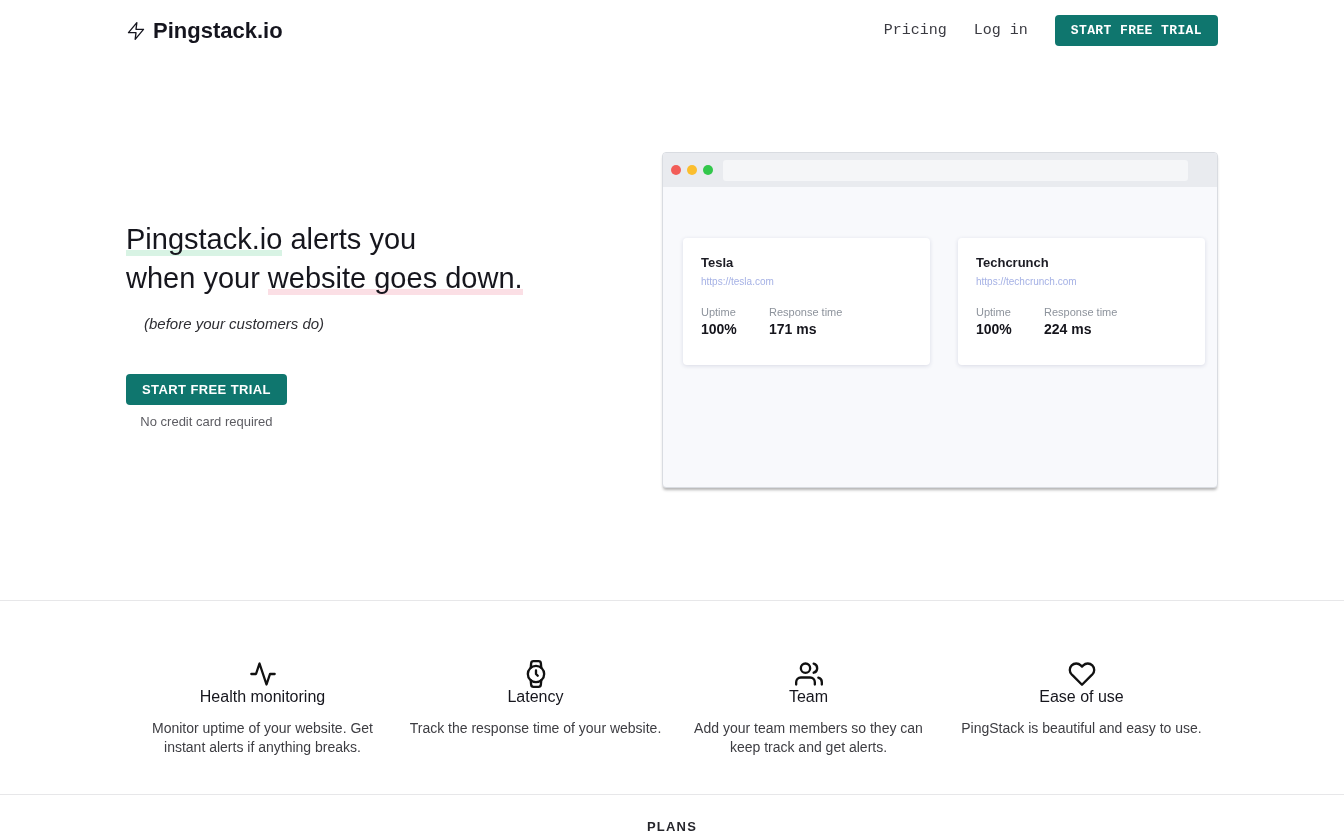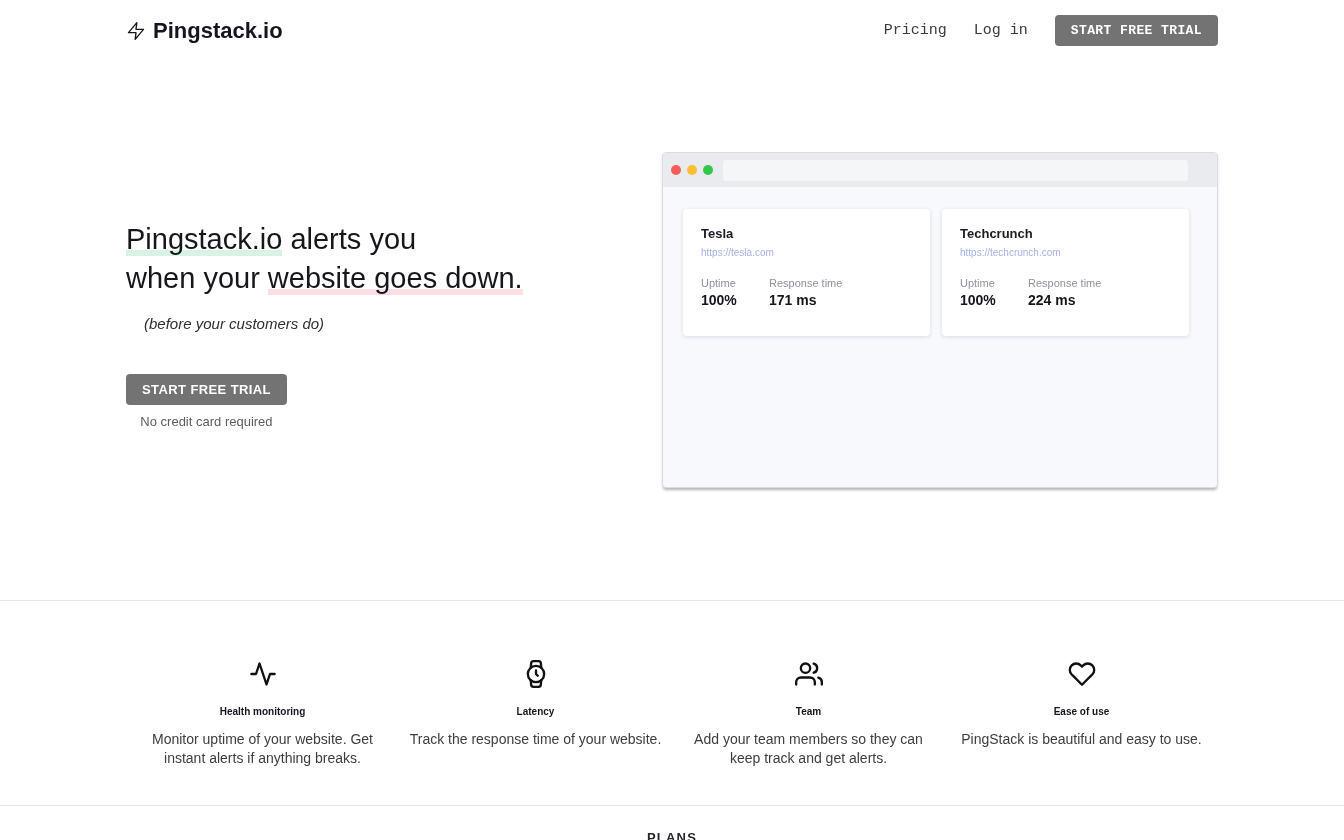--- a/index.html
+++ b/index.html
@@ -6,56 +6,56 @@
   html,body { width:1344px; height:840px; overflow:hidden; background:#fff;
     font-family:"Liberation Sans", sans-serif; color:#16161d; }
   .container { width:1092px; margin:0 auto; }
 
   
   .topbar { display:flex; align-items:center; justify-content:space-between; padding-top:13px; height:48px; }
   .logo { display:flex; align-items:center; gap:7px; font-size:22px; font-weight:600; color:#15151e; }
   .logo svg { display:block; }
   .nav { display:flex; align-items:center; gap:27px;font-family:Liberation Mono, monospace; }
   .nav-link { font-size:15px; color:#3b3b42; text-decoration:none; cursor:pointer; }
-  .btn { background:#737373; color:#fff; font-weight:700; font-size:13px; letter-spacing:.4px;
+  .btn { background:#0f766e; color:#fff; font-weight:700; font-size:13px; letter-spacing:.4px;
     border:none; border-radius:4px; padding:8px 16px; cursor:pointer; font-family:inherit; }
 
   
   .hero { display:flex; justify-content:space-between; align-items:flex-start; }
   .hero-left { padding-top:172px; width:490px; }
   h1 { font-size:29px; line-height:39px; font-weight:500; color:#16161d; }
   .hl-green { background:linear-gradient(var(--g),var(--g)) no-repeat left bottom/100% 6px; padding-bottom:1px; }
   .hl-pink  { background:linear-gradient(var(--p),var(--p)) no-repeat left bottom/100% 6px; padding-bottom:1px; }
   .hero-sub { margin-top:17px; font-style:italic; font-size:15px; color:#2e2e33;margin-left:18px; }
   .cta-block { margin-top:42px; width:max-content; text-align:center; }
   .cta-note { margin-top:9px; font-size:13px; color:#5c5c62; }
 
   
   .browser { width:556px; height:336px; margin-top:104px; border:1px solid #d9dce1; border-radius:4px;
     background:#f8f9fc; box-shadow:0 3px 3px -1px rgba(0,0,0,.3); overflow:hidden; }
   .browser-top { height:34px; background:#e9ebef; display:flex; align-items:center; padding:0 29px 0 8px; }
   .dots { display:flex; gap:6px; }
   .dot { width:10px; height:10px; border-radius:50%; }
   .addr { flex:1; height:21px; background:#f5f6f8; border-radius:3px; margin-left:10px; }
-  .browser-body { padding:22px 0 0 20px; display:flex; gap:12px; }
+  .browser-body { padding:51px 0 0 20px; display:flex; gap:28px; }
   .site-card { width:247px; height:127px; background:#fff; border-radius:4px;
     box-shadow:0 1px 4px rgba(31,37,89,.14); padding:17px 18px; }
   .card-title { font-size:13px; font-weight:700; color:#1c1c24; }
   .card-url { font-size:10px; color:#a5b1e5; margin-top:6px; }
   .card-stats { display:flex; margin-top:19px; }
   .stat-uptime { width:68px; }
   .stat-label { font-size:11px; color:#8d939c; }
   .stat-value { font-size:14px; font-weight:700; color:#15151c; margin-top:3px; }
 
   
   .features { border-top:1px solid #e7e7e9; margin-top:112px; }
   .features-row { display:flex; padding-top:59px; padding-bottom:37px; }
   .feature { width:273px; text-align:center; }
   .f-icon { height:28px; color:#111; }
-  .f-title { margin-top:18px; font-size:10px; font-weight:700; color:#16161d; }
+  .f-title { font-size:16px; font-weight:400; color:#16161d; }
   .f-desc { margin-top:13px; font-size:14px; line-height:19px; color:#3d3d42; padding:0 8px; }
 
   
   .footer { border-top:1px solid #e7e7e9; padding-top:24px; text-align:center; }
   .plans-label { font-size:13px; font-weight:600; letter-spacing:1.2px; color:#26262c; }
 </style>
 </head>
 <body>
 
 <div class="container">

